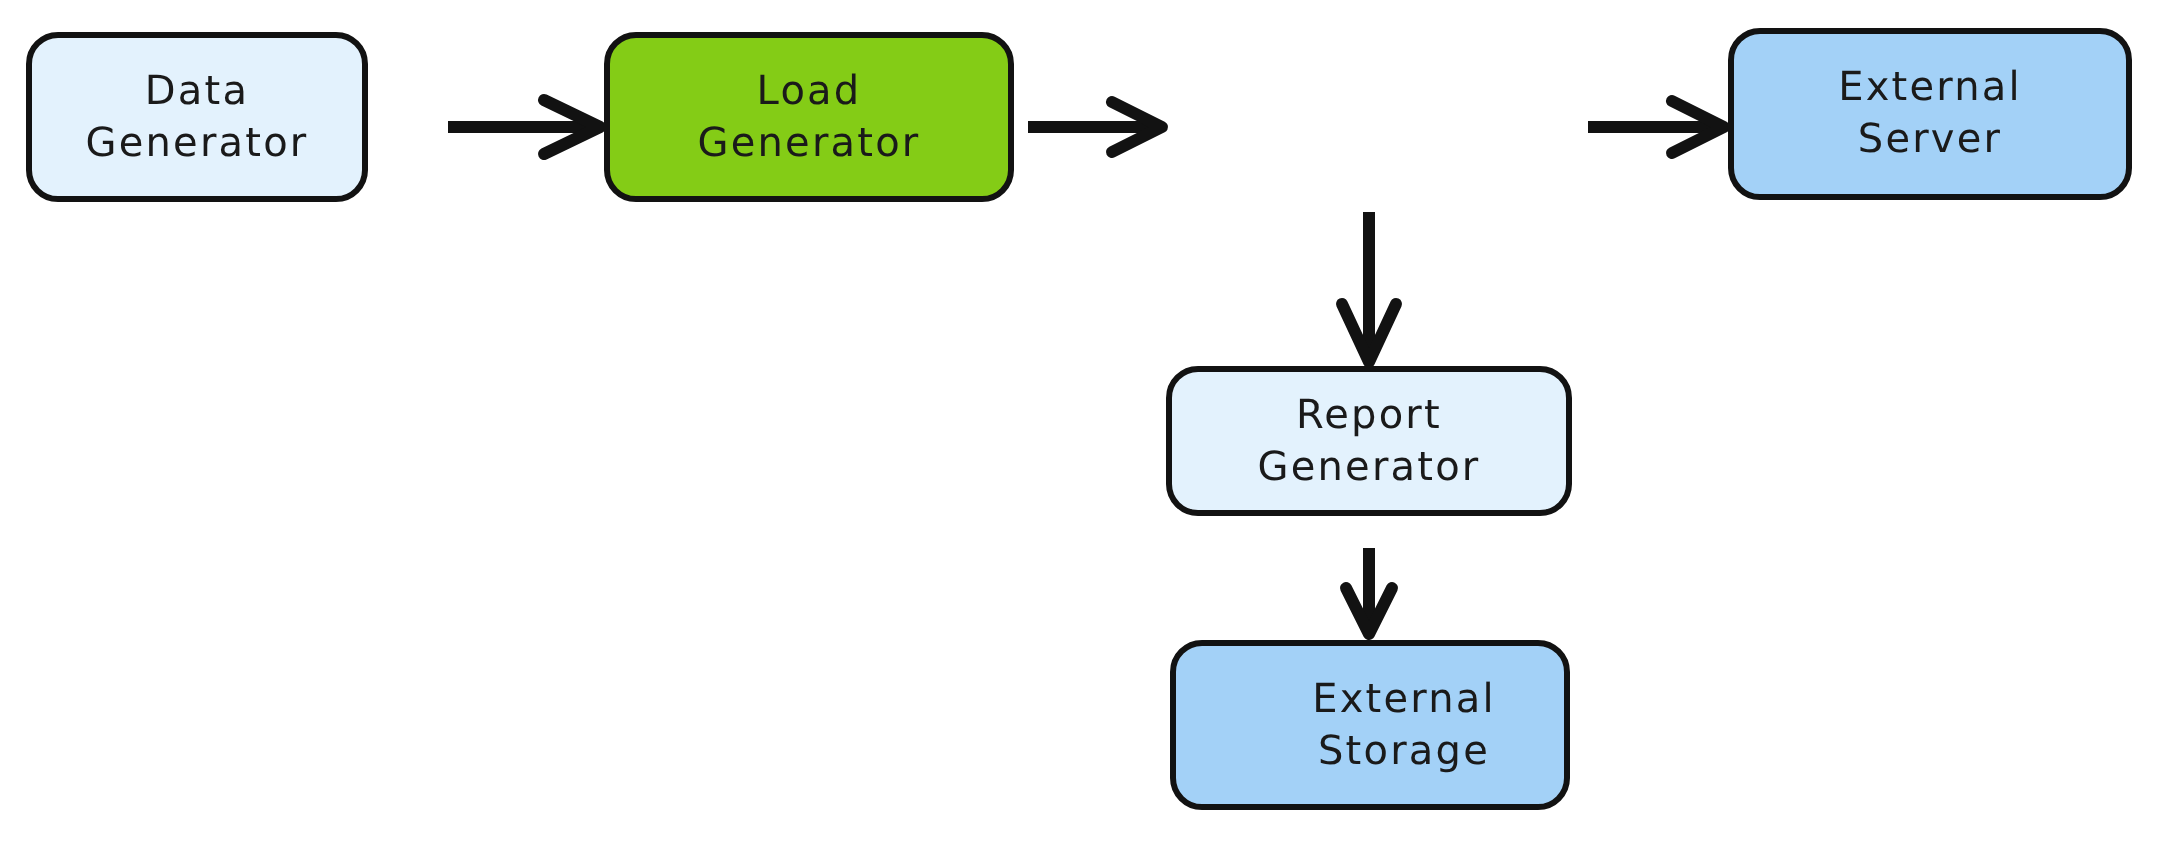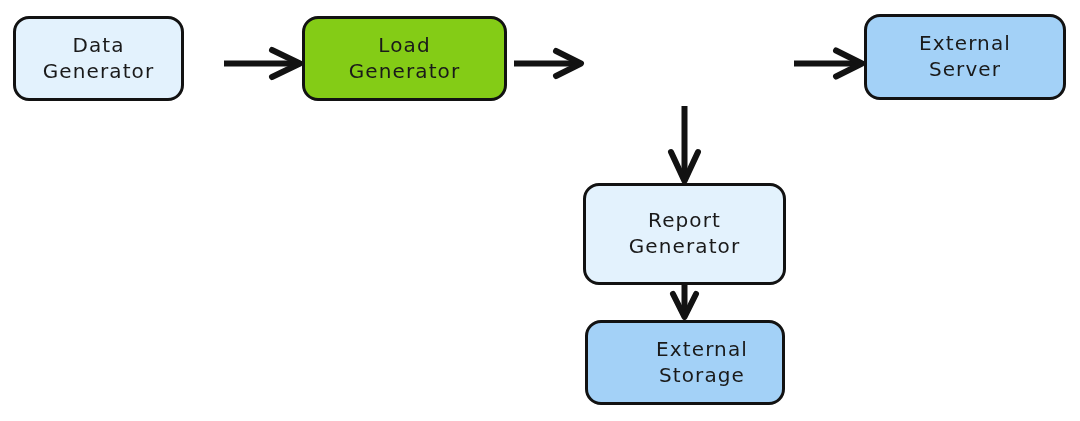--- a/index.html
+++ b/index.html
@@ -86,21 +86,21 @@
     <span class="node-label">Load
 Generator</span>
   </div>
 
 
   <div class="node-box" style="left: 864px; top: 14px; width: 202px; height: 86px; background: rgb(163, 209, 247); border-color: rgb(18, 18, 18);">
     <span class="node-label">External
 Server</span>
   </div>
 
-  <div class="node-box" style="left: 583px; top: 183px; width: 203px; height: 102px; background: rgb(227, 242, 253); border-color: rgb(18, 18, 18);">
+  <div class="node-box" style="left: 583px; top: 183px; width: 203px; height: 75px; background: rgb(227, 242, 253); border-color: rgb(18, 18, 18);">
     <span class="node-label">Report
 Generator</span>
   </div>
 
   <div class="node-box" style="left: 585px; top: 320px; width: 200px; height: 85px; background: rgb(163, 209, 247); border-color: rgb(18, 18, 18); padding-left: 34px;">
     <span class="node-label">External
 Storage</span>
   </div>
 
 </div>

